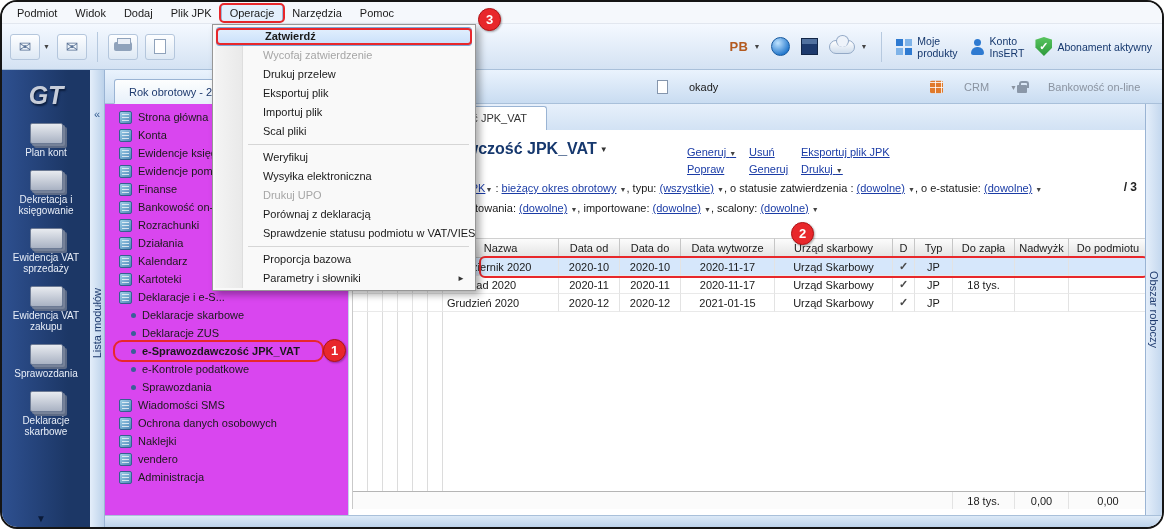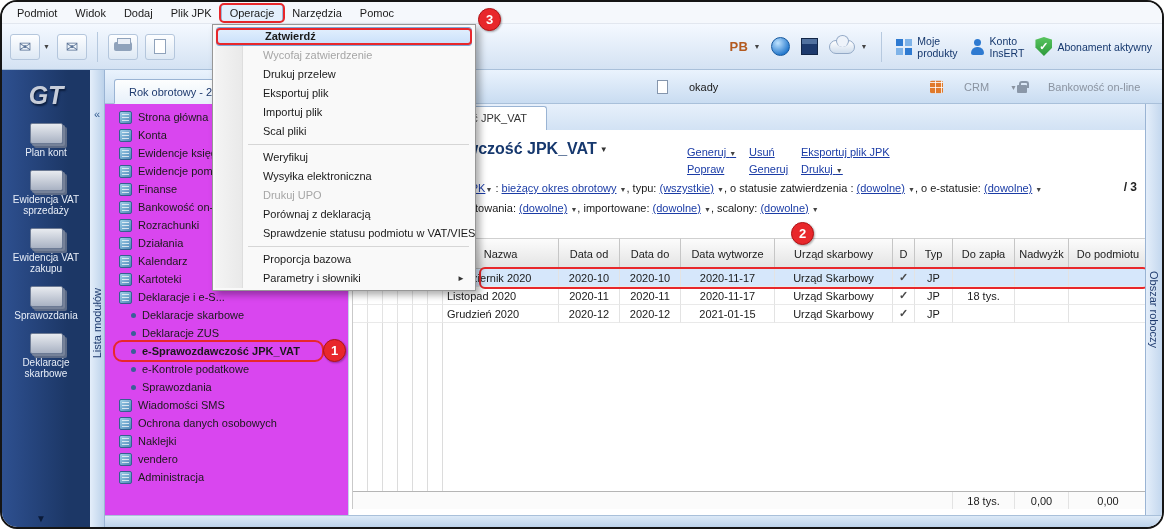--- a/index.html
+++ b/index.html
@@ -83,21 +83,21 @@
   .page-title{position:absolute;left:18px;top:10px;font-size:16px;font-weight:bold;color:#16386e;white-space:nowrap}
   .title-caret{font-size:8px;color:#333;vertical-align:2px;margin-left:3px}
   .lnk{color:#1b3ca6;text-decoration:underline;cursor:pointer;white-space:nowrap}
   .links span.pos{position:absolute;font-size:11px}
   .count{position:absolute;right:8px;top:50px;font-weight:bold;font-size:12px;color:#222}
   .filter{position:absolute;left:93px;height:16px;line-height:16px;white-space:nowrap;overflow:hidden;right:40px}
   .f1{top:50px}.f2{top:70px}
 
   
   .grid{position:absolute;left:3px;top:108px;width:795px;bottom:6px;display:flex;flex-direction:column;border-left:1px solid #c9c9c9}
-  .gh{display:flex;height:31px;flex:0 0 auto}
+  .gh{display:flex;height:20px;flex:0 0 auto}
   .gh>div{background:linear-gradient(#fcfcfc,#e3e3e3);border-right:1px solid #c6c6c6;border-top:1px solid #d0d0d0;border-bottom:1px solid #b9b9b9;display:flex;align-items:center;justify-content:center;overflow:hidden;white-space:nowrap;color:#222}
   .gr{display:flex;height:18px;flex:0 0 auto}
   .gr>div{border-right:1px solid #e3e3e3;border-bottom:1px solid #e9e9e9;display:flex;align-items:center;justify-content:center;overflow:hidden;white-space:nowrap}
   .gr>.c-name{justify-content:flex-start;padding-left:4px}
   .gr.selected{background:#d6e7fb;position:relative}
   .anno.row-box{left:126px;right:-2px;top:-2px;bottom:-2px;border-radius:6px}
   .c-n{width:15px;flex:0 0 auto}.c-name{width:116px;flex:0 0 auto}.c-dod{width:61px;flex:0 0 auto}.c-ddo{width:61px;flex:0 0 auto}.c-dw{width:94px;flex:0 0 auto}.c-us{width:118px;flex:0 0 auto}.c-d{width:22px;flex:0 0 auto}.c-typ{width:38px;flex:0 0 auto}.c-zap{width:62px;flex:0 0 auto}.c-nad{width:54px;flex:0 0 auto}.c-prz{width:79px;flex:0 0 auto}
   .check{color:#4a4a4a;font-weight:bold}
   .grid-fill{flex:1 1 auto;position:relative}
   .grid-fill::before{content:"";position:absolute;left:0;top:0;bottom:0;width:91px;background:repeating-linear-gradient(90deg,transparent 0 14px,#dcdcdc 14px 15px)}
@@ -182,20 +182,24 @@
         <span class="tb-label">Abonament aktywny</span>
       </div>
     </div>
   </div>
 
   <div class="modulebar">
     <div class="gt-logo">GT</div>
     <div class="mod-item">
         <span class="mod-icon"></span>
         <span class="mod-label">Plan kont</span>
+      </div>
+    <div class="mod-item">
+        <span class="mod-icon"></span>
+        <span class="mod-label">Dekretacja i księgowanie</span>
       </div>
     <div class="mod-item">
         <span class="mod-icon"></span>
         <span class="mod-label">Ewidencja VAT sprzedaży</span>
       </div>
     <div class="mod-item">
         <span class="mod-icon"></span>
         <span class="mod-label">Ewidencja VAT zakupu</span>
       </div>
     <div class="mod-item">

